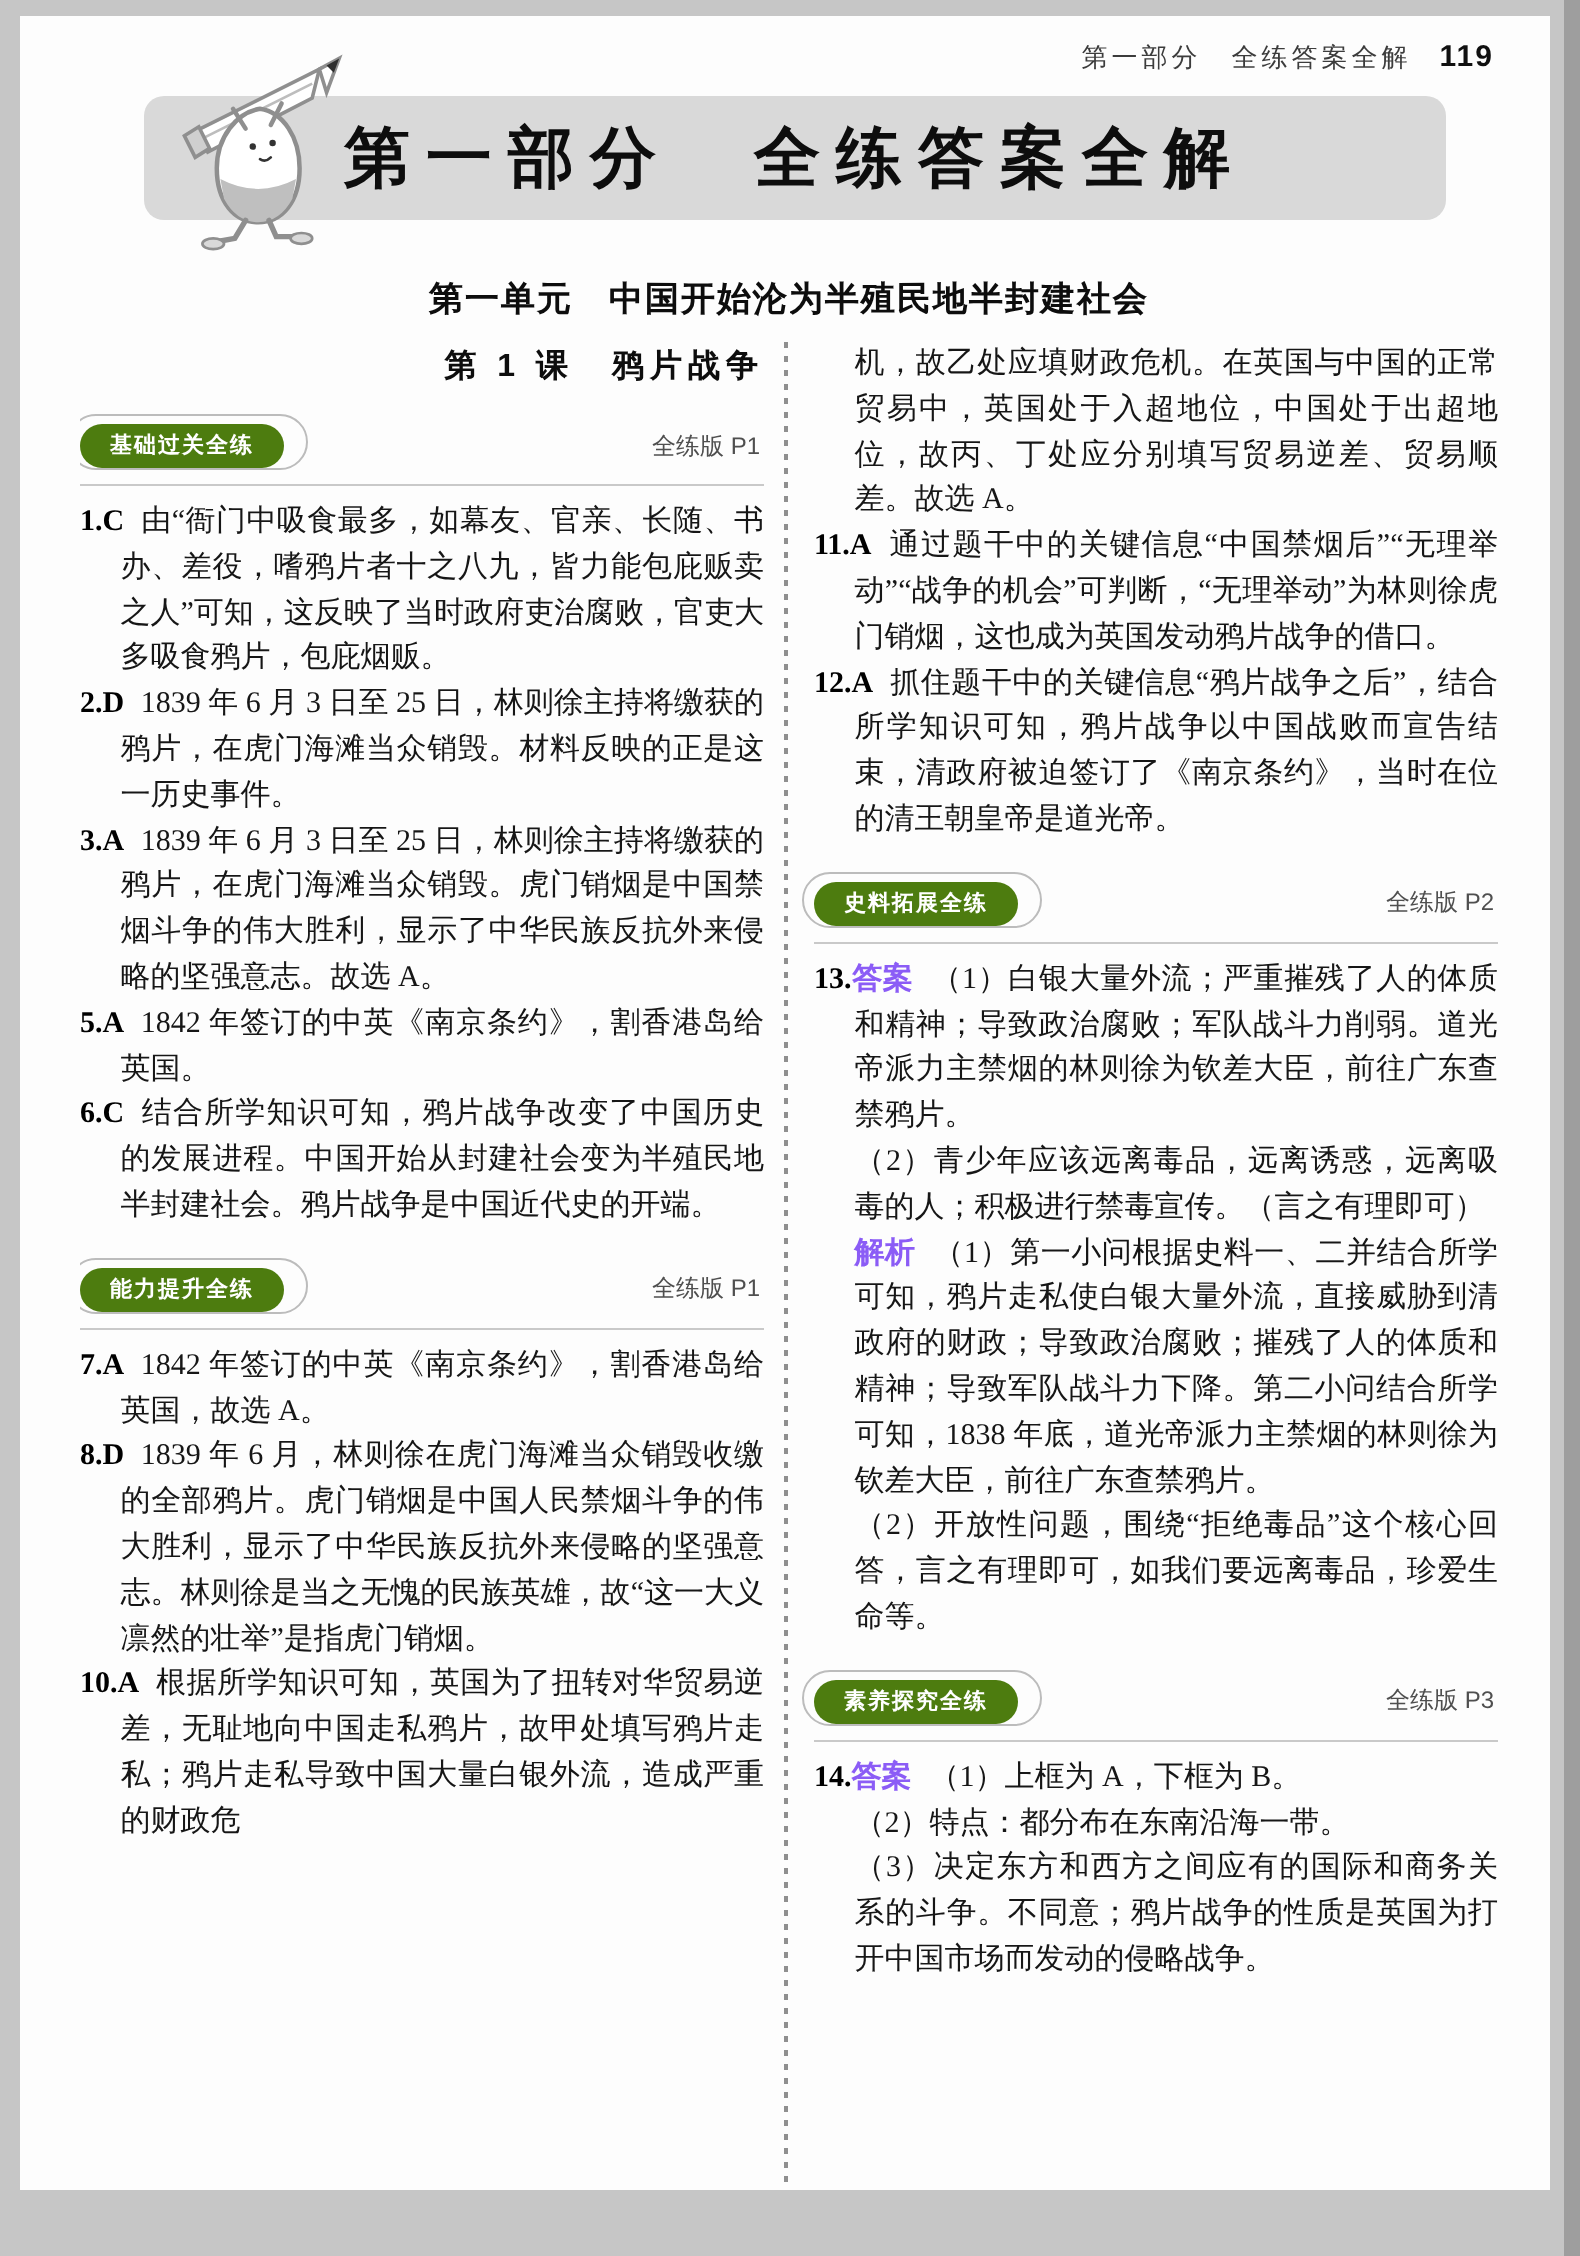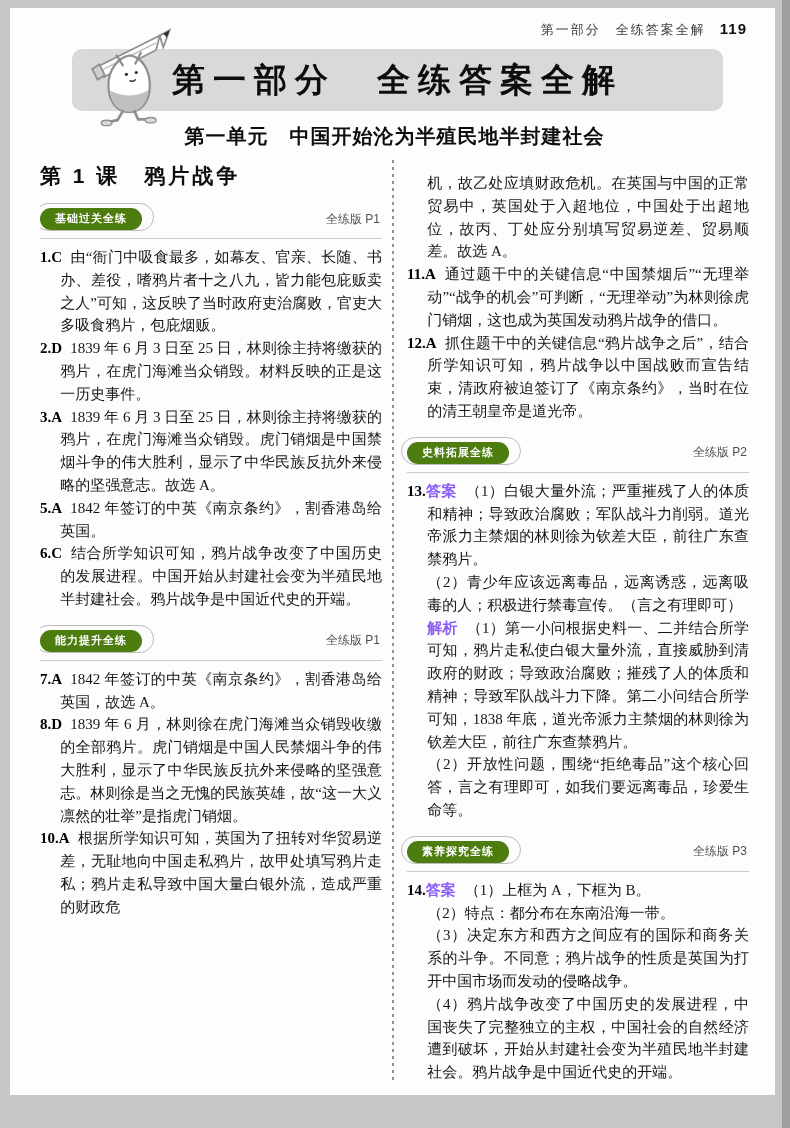--- a/index.html
+++ b/index.html
@@ -24,30 +24,30 @@
   .banner-wrap{position:relative;margin:10px 26px 0 32px;}
   .banner{
     height:62px;background:#d9d9d9;border-radius:10px;
     display:flex;align-items:center;justify-content:center;
     font-family:"Liberation Sans","DejaVu Sans",sans-serif;
     font-weight:700;font-size:33px;letter-spacing:8px;color:#0d0d0d;
   }
   .mascot{position:absolute;left:8px;top:-26px;width:100px;height:108px;}
   .unit-title{
     text-align:center;font-family:"Liberation Sans","DejaVu Sans",sans-serif;
-    font-weight:700;font-size:20px;color:#0d0d0d;margin-top:12px;letter-spacing:1px;
+    font-weight:700;font-size:17px;color:#0d0d0d;margin-top:28px;letter-spacing:1px;
   }
   
   .columns{display:flex;margin-top:10px;height:922px;overflow:hidden;}
   .col-left{width:352px;padding-right:10px;box-sizing:border-box;}
   .divider{width:2px;background:repeating-linear-gradient(to bottom,#8f8f8f 0 3px,transparent 3px 7px);}
-  .col-right{flex:1;padding-left:13px;box-sizing:border-box;margin-top:12px;}
+  .col-right{flex:1;padding-left:13px;box-sizing:border-box;}
   .lesson-title{
-    text-align:left;font-family:"Liberation Sans","DejaVu Sans",sans-serif;
-    font-weight:700;font-size:21px;color:#0d0d0d;letter-spacing:3px;margin:2px 0 12px;
+    text-align:right;font-family:"Liberation Sans","DejaVu Sans",sans-serif;
+    font-weight:700;font-size:16px;color:#0d0d0d;letter-spacing:3px;margin:2px 0 12px;
   }
   
   .section-head{
     display:flex;align-items:center;justify-content:space-between;
     border-bottom:1px solid #c9c9c9;padding:6px 2px 8px 0;margin-bottom:7px;
   }
   .pill-wrap{position:relative;display:inline-block;}
   .pill-wrap::before{
     content:"";position:absolute;left:-6px;top:-5px;right:-12px;bottom:-1px;
     border:1px solid #bcbcbc;border-radius:16px;
@@ -157,20 +157,19 @@
 
       <div class="section-block">
         <div class="section-head">
           <span class="pill-wrap"><span class="pill">素养探究全练</span></span>
           <span class="edition">全练版 P3</span>
         </div>
         <div>
           <p class="ans hang"><b class="n0">14.</b><b class="lbl">答案</b><span>（1）上框为 A，下框为 B。</span></p>
           <p class="ans">（2）特点：都分布在东南沿海一带。</p>
           <p class="ans">（3）决定东方和西方之间应有的国际和商务关系的斗争。不同意；鸦片战争的性质是英国为打开中国市场而发动的侵略战争。</p>
-          <p class="ans">（4）鸦片战争改变了中国历史的发展进程，中国丧失了完整独立的主权，中国社会的自然经济遭到破坏，开始从封建社会变为半殖民地半封建社会。鸦片战争是中国近代史的开端。</p>
           <p class="ans"></p>
         </div>
       </div>
     </div>
 
   </div>
 </div>
 
 </body></html>

